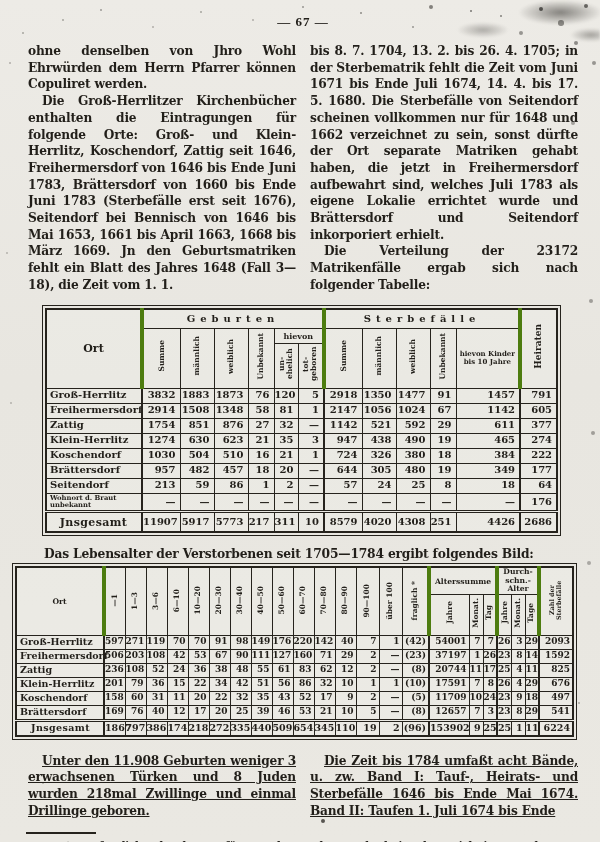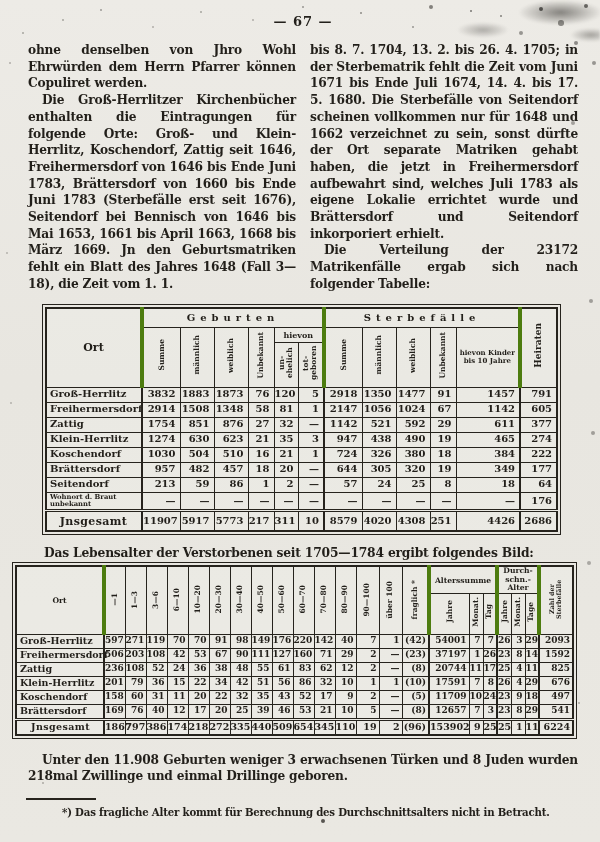--- a/index.html
+++ b/index.html
@@ -2,21 +2,21 @@
 <html><head>
 <meta charset="utf-8">
 <style>
   html,body{margin:0;padding:0;}
   body{
     width:600px;height:842px;overflow:hidden;position:relative;
     background:linear-gradient(180deg,#edebe6 0%,#e8e6e0 45%,#eae8e2 100%);
     font-family:"DejaVu Serif",serif;color:#221f1a;
   }
   .page{position:relative;padding:8px 22px 0 28px;}
-  .pageno{text-align:center;font-weight:700;font-size:13px;margin:6px 0 13px;letter-spacing:1px;}
+  .pageno{text-align:center;font-weight:700;font-size:13px;margin:6px 0 13px;letter-spacing:1px;font-family:Liberation Serif, serif;}
   .cols{display:flex;gap:14px;}
   .col{flex:1;font-size:12.2px;line-height:1.37;font-weight:700;text-align:justify;letter-spacing:-0.2px;}
   .col p{margin:0;}
   .col p.ind{text-indent:14px;}
 
   table{border-collapse:collapse;table-layout:fixed;}
   #t1,#t2{border:2px solid #26231d;outline:1px solid #26231d;outline-offset:2px;background:rgba(255,255,255,0.12);}
   #t1{width:511px;margin:14px 0 0 17px;}
   #t2{width:557px;margin:5px 0 0 -13px;}
   th,td{border:1px solid #26231d;padding:0;font-weight:700;}
@@ -39,21 +39,21 @@
   #t2 td.ortc{font-size:9.5px;}
   td.ortc.sm{font-size:6.8px;white-space:normal;line-height:1.1;}
   tr.total-row td{border-top:3px double #26231d;font-size:10px;height:16px;}
   #t2 tr.total-row td{font-size:9.5px;}
   tr.total-row td.ortc{font-size:11px;letter-spacing:.4px;text-align:center;}
   #t1 tbody td:nth-child(2),#t1 tbody td:nth-child(8),#t1 tbody td:nth-child(13){border-left:2px solid #26231d;}
   #t2 tbody td:nth-child(2),#t2 tbody td:nth-child(17),#t2 tbody td:nth-child(20),#t2 tbody td:nth-child(23){border-left:2px solid #26231d;}
   th.bl{border-left:4px solid #4d7c0f;}
 
   .caption{font-size:12.3px;font-weight:700;margin:13px 0 0 2px;text-indent:14px;letter-spacing:-0.2px;}
-  .cols.bottom{margin-top:16px;}
+  .cols.bottom{margin-top:16px;text-decoration:underline;}
   .rule{width:70px;border-top:2px solid #26231d;margin:13px 0 6px -2px;}
   .footnote{font-size:10.2px;font-weight:700;padding-left:34px;letter-spacing:-0.2px;}
 
   .noise{position:absolute;inset:0;pointer-events:none;}
   .speck{position:absolute;left:0;top:0;width:2px;height:2px;border-radius:50%;background:transparent;
     box-shadow:540px 8px 0 1px rgba(25,23,20,.65),560px 22px 0 2px rgba(25,23,20,.45),585px 5px 0 1px rgba(25,23,20,.6),
     500px 15px 0 0 rgba(25,23,20,.5),520px 32px 0 1px rgba(25,23,20,.4),470px 10px 0 0 rgba(25,23,20,.55),
     430px 6px 0 1px rgba(25,23,20,.5),412px 26px 0 0 rgba(25,23,20,.4),575px 42px 0 1px rgba(25,23,20,.45),
     593px 62px 0 1px rgba(25,23,20,.4),360px 12px 0 0 rgba(25,23,20,.45),302px 6px 0 0 rgba(25,23,20,.4),
     200px 11px 0 0 rgba(35,33,30,.35),100px 9px 0 0 rgba(35,33,30,.4),62px 19px 0 0 rgba(35,33,30,.35),
@@ -210,21 +210,21 @@
         <tr>
           <td class="ortc">Brättersdorf</td>
           <td>957</td>
           <td>482</td>
           <td>457</td>
           <td>18</td>
           <td>20</td>
           <td>—</td>
           <td>644</td>
           <td>305</td>
-          <td>320</td>
+          <td>480</td>
           <td>19</td>
           <td>349</td>
           <td>177</td>
         </tr>
         <tr>
           <td class="ortc">Seitendorf</td>
           <td>213</td>
           <td>59</td>
           <td>86</td>
           <td>1</td>
@@ -505,18 +505,21 @@
           <td>11</td>
           <td>6224</td>
         </tr>
       </tbody>
   </table>
 
   <div class="cols bottom">
     <div class="col">
       <p class="ind">Unter den 11.908 Geburten weniger 3 erwachsenen Türken und 8 Juden wurden 218mal Zwillinge und einmal Drillinge geboren.</p>
     </div>
+    <div class="col">
+      <p class="ind">Die Zeit bis 1784 umfaßt acht Bände, u. zw. Band I: Tauf-, Heirats- und Sterbefälle 1646 bis Ende Mai 1674. Band II: Taufen 1. Juli 1674 bis Ende</p>
+    </div>
   </div>
 
   <div class="rule"></div>
   <div class="footnote">*) Das fragliche Alter kommt für Berechnung des Durchschnittsalters nicht in Betracht.</div>
 
 </div>
 
 </body></html>

